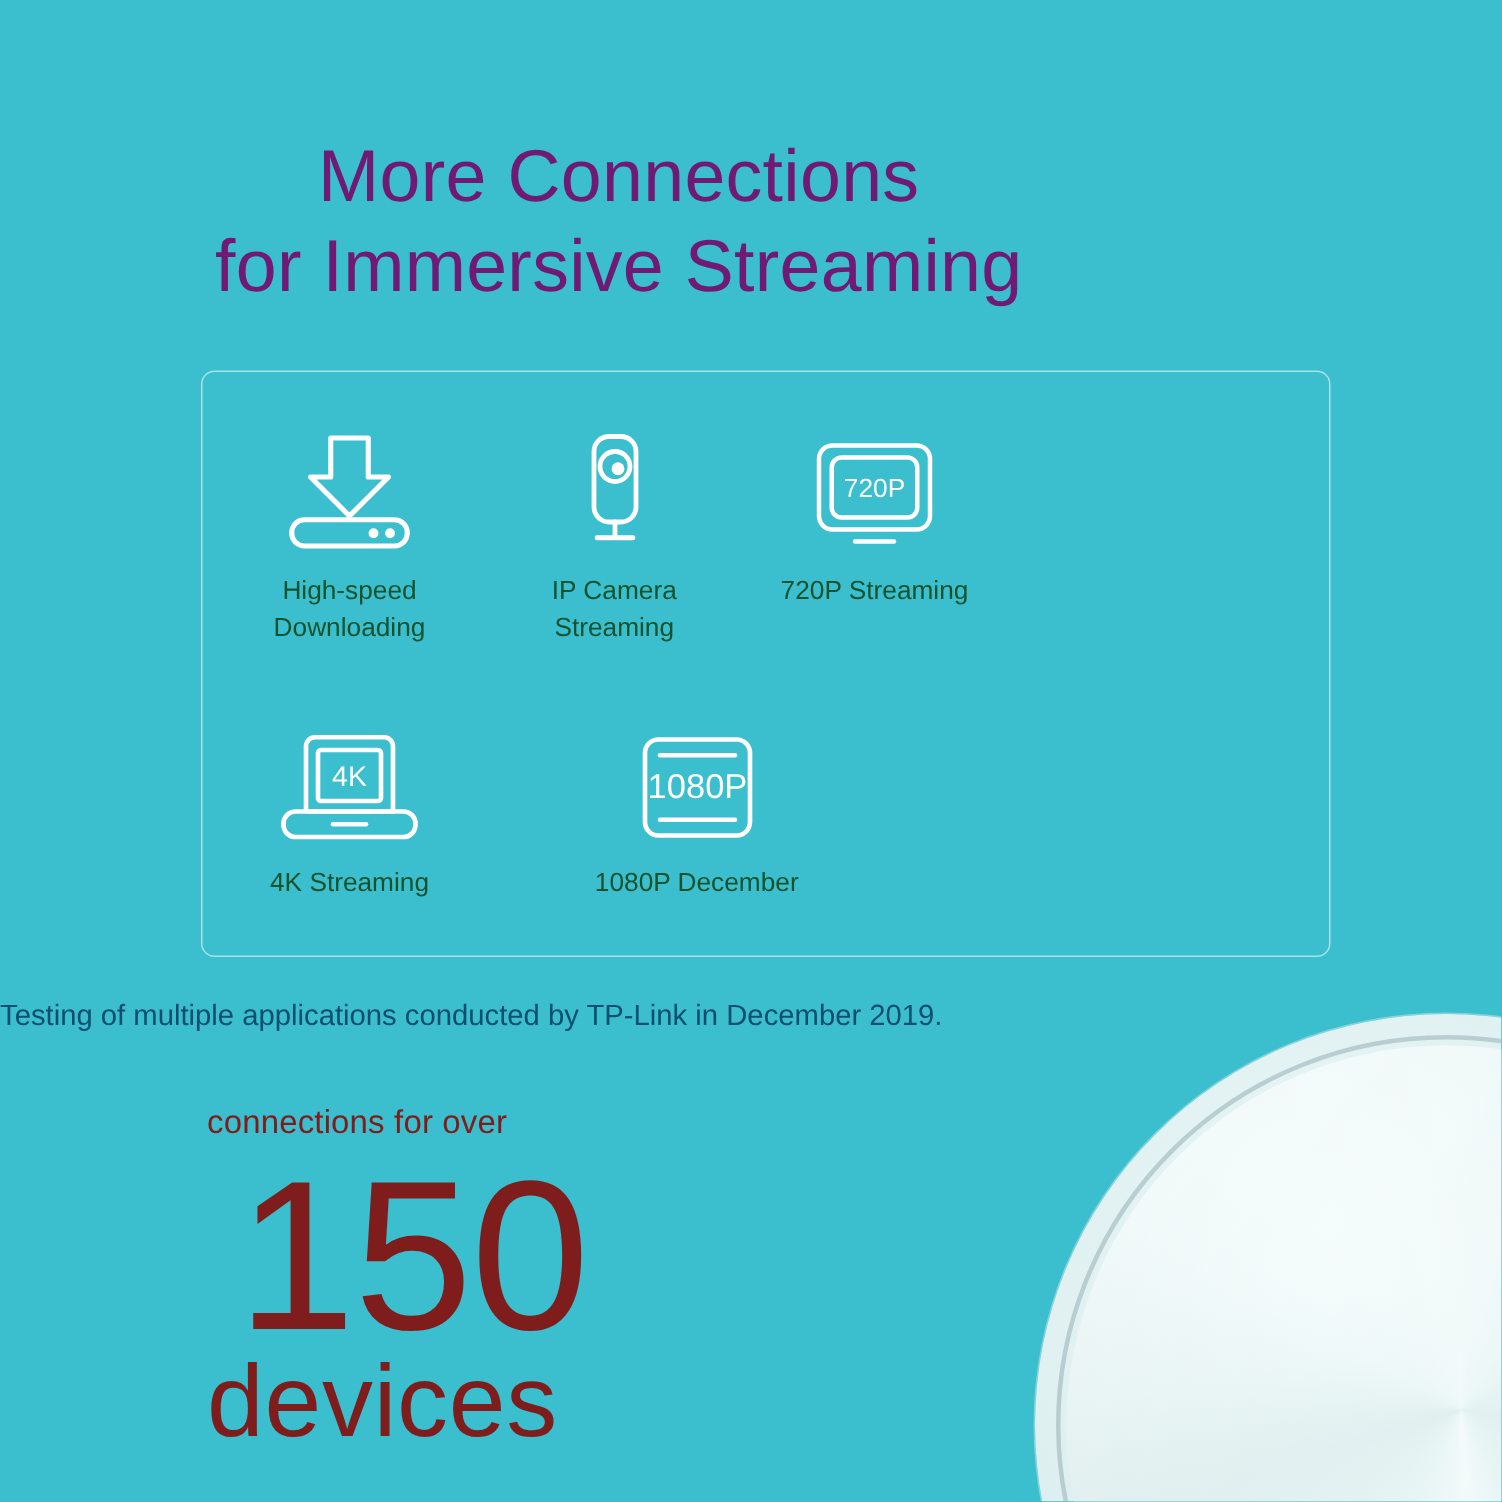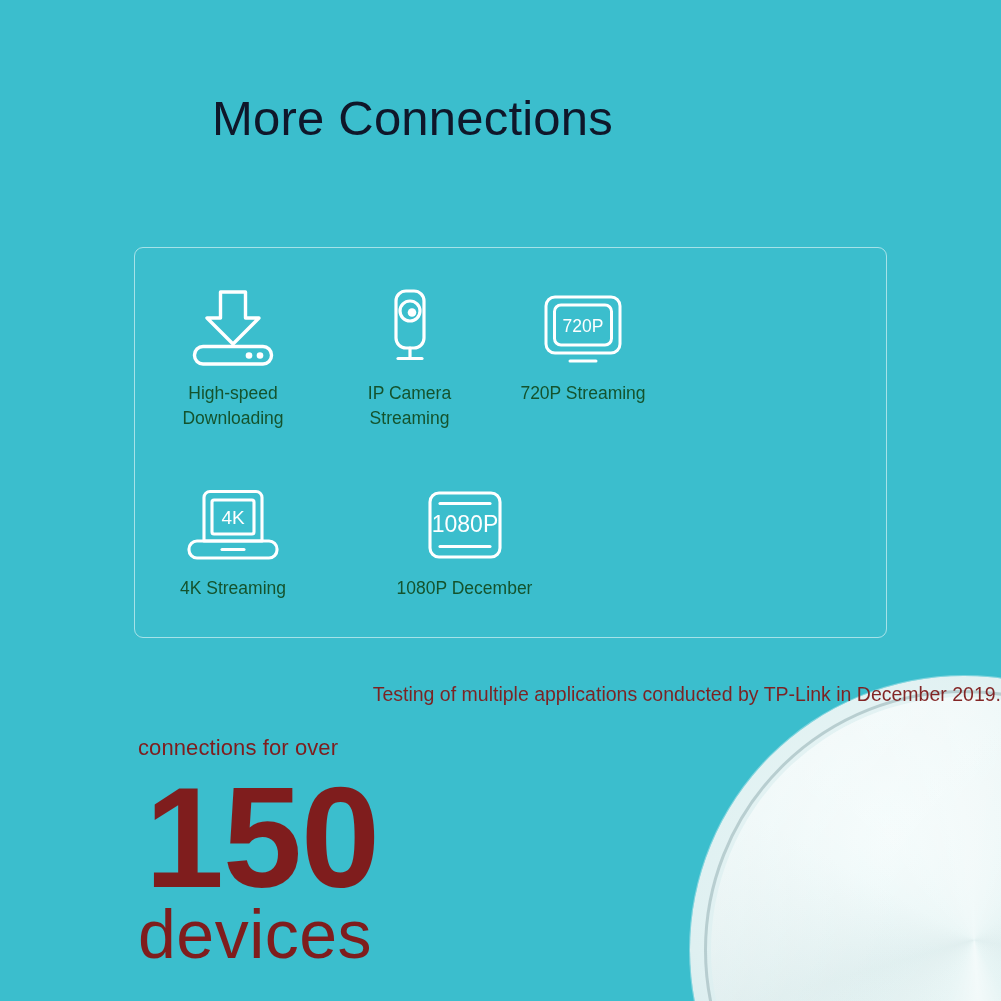--- a/index.html
+++ b/index.html
@@ -77,21 +77,21 @@
     border-radius: 50%;
     background: linear-gradient(128deg, rgba(255,255,255,0.55) 0%, rgba(255,255,255,0.05) 40%, rgba(255,255,255,0) 62%);
   }
 
   
   .headline {
     position: absolute;
     left: 0; top: 88px;
     width: 825px;
     text-align: center;
-    color: #0f172a;
+    color: #701a75;
     font-size: 49px;
     line-height: 60px;
     font-weight: 400;
     letter-spacing: 0.2px;
   }
   .headline .ln { display: block; white-space: nowrap; }
 
   
   .panel {
     position: absolute;
@@ -139,48 +139,48 @@
   
   .f-smart { width: 290px; }
   .f-4k    { width: 196px; }
   .f-1080  { width: 267px; }
 
   svg { display: block; overflow: visible; }
 
   
   .note {
     position: absolute;
-    left: 0; top: 680px;
+    left: 0; top: 663px;
     width: 1001px;
-    text-align: right;
-    color: #7f1d1d;
+    text-align: left;
+    color: #0c4a6e;
     font-size: 19.5px;
     line-height: 28px;
     opacity: .96;
   }
 
   
   .stat {
     position: absolute;
     left: 138px; top: 733px;
     color: #7f1d1d;
   }
   .stat-kicker {
     font-size: 22px;
     line-height: 30px;
     font-weight: 400;
     letter-spacing: .1px;
   }
   .stat-number {
     font-size: 142px;
     line-height: 118px;
-    font-weight: 700;
+    font-weight: 400;
     letter-spacing: -1px;
     margin-top: 16px;
-    margin-left: 7px;
+    margin-left: 20px;
   }
   .stat-unit {
     font-size: 68px;
     line-height: 66px;
     font-weight: 400;
     margin-top: 4px;
     letter-spacing: .5px;
   }
 </style>
 </head>
@@ -191,20 +191,21 @@
   <div class="product-wrap">
     <div class="product-outer"></div>
     <div class="product-ring"></div>
     <div class="product-inner"></div>
     <div class="product-sheen"></div>
     <div class="product-gloss"></div>
   </div>
 
   <div class="headline">
     <span class="ln">More Connections</span>
+    <span class="ln">for Immersive Streaming</span>
   </div>
 
   <div class="panel">
 
     <div class="row row1">
 
       <div class="feature f-download">
         <div class="icon-slot">
           <svg width="86" height="78" viewBox="0 0 86 78" fill="none" stroke="#ffffff" stroke-width="3.4" stroke-linejoin="round" stroke-linecap="round">
             <path d="M30.5 4 h25 v26 h13.5 L43 56 L17 30 h13.5 z"></path>

